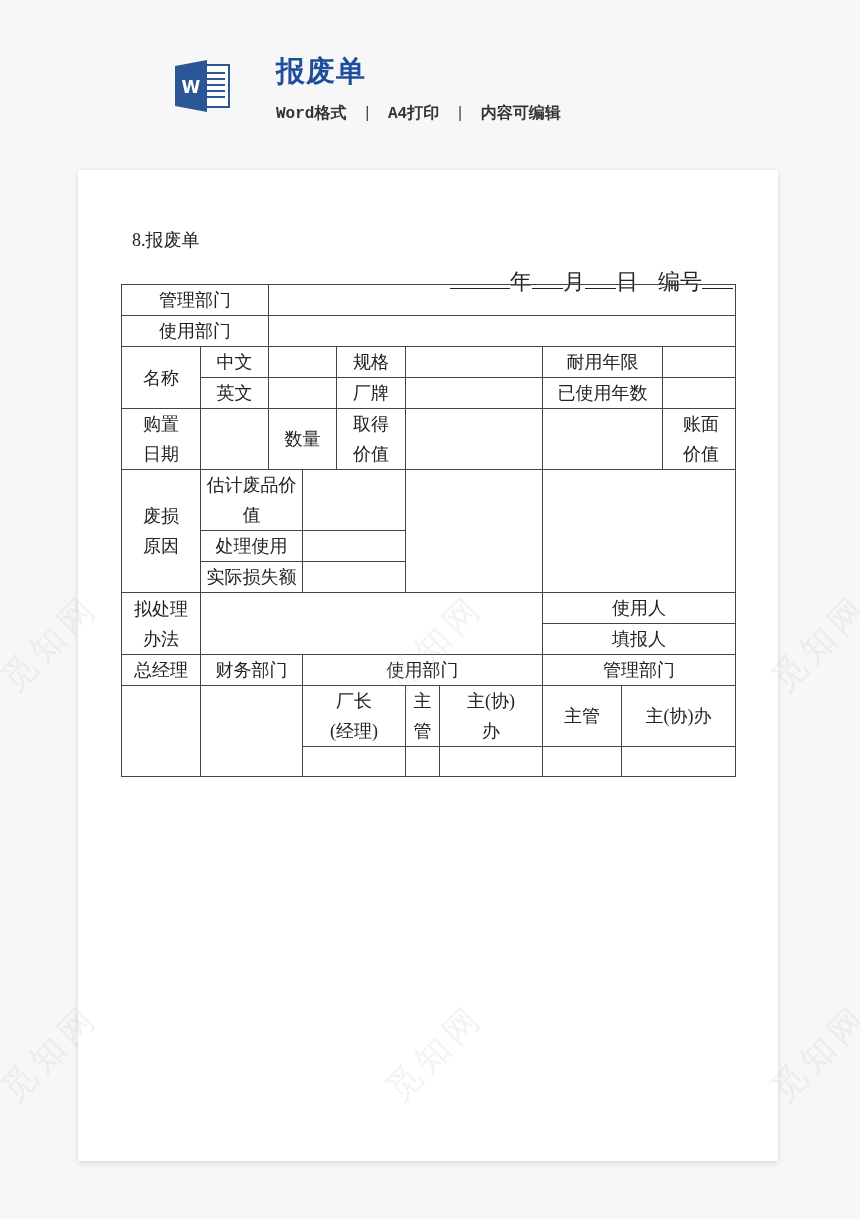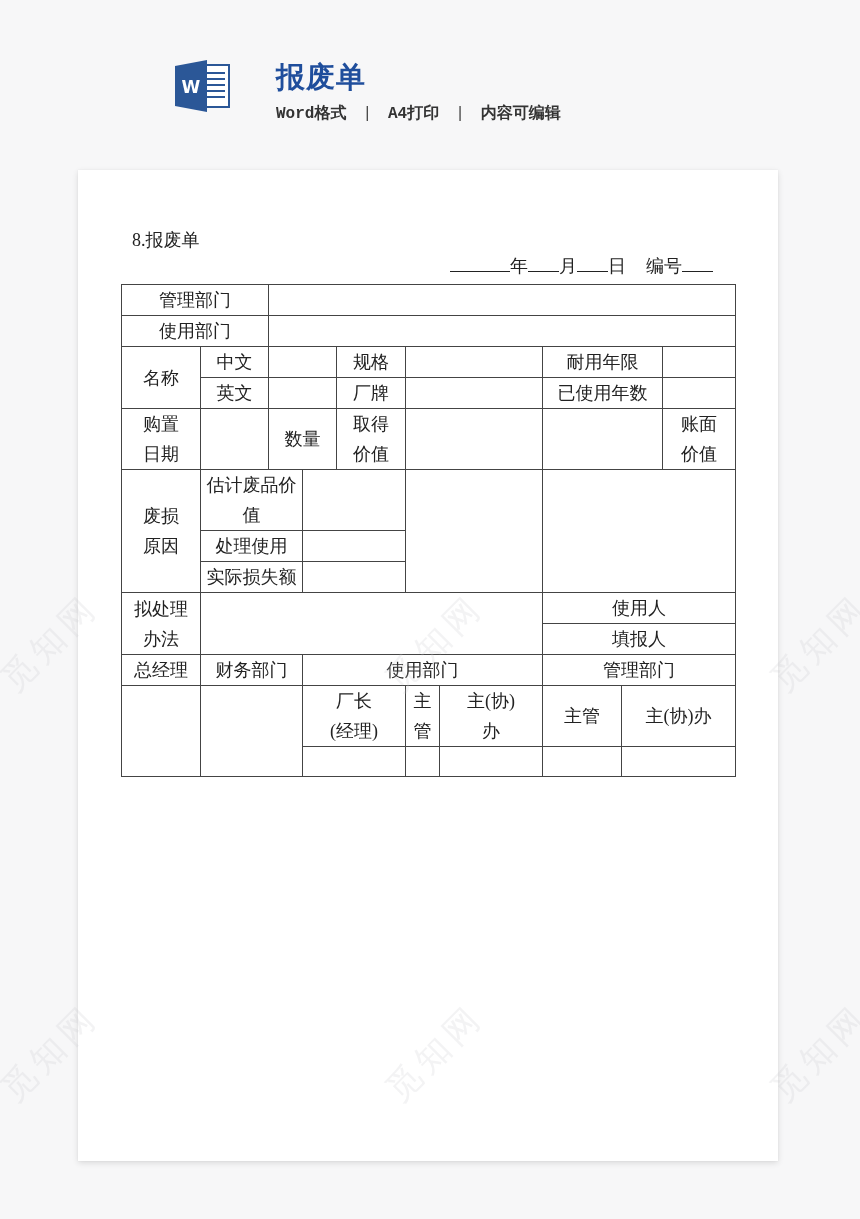--- a/index.html
+++ b/index.html
@@ -7,39 +7,39 @@
     width:860px; height:1219px; position:relative; overflow:hidden;
     background:#f7f7f8;
     font-family:"Liberation Serif","DejaVu Serif",serif;
     color:#222;
   }
   .header { position:absolute; left:0; top:0; width:860px; height:150px; }
   .word-icon { position:absolute; left:175px; top:60px; width:56px; height:52px; }
   .doc-title {
     position:absolute; left:276px; top:52px;
     font-family:"DejaVu Sans","Liberation Sans",sans-serif;
-    font-weight:bold; font-size:29px; color:#1f4e9c; letter-spacing:1px;margin-top:6px;
+    font-weight:bold; font-size:29px; color:#1f4e9c; letter-spacing:1px;
   }
   .doc-tags {
     position:absolute; left:276px; top:103px;
     font-family:Liberation Mono, monospace;
     font-weight:bold; font-size:16px; color:#333; white-space:nowrap;
   }
   .doc-tags .sep { display:inline-block; margin:0 16px; font-weight:normal; color:#444; }
 
   .page {
     position:absolute; left:78px; top:170px; width:700px; height:991px;
     background:#fff;
     box-shadow:0 2px 6px rgba(0,0,0,0.12), 0 0 1px rgba(0,0,0,0.08);
   }
   .form-heading {
     position:absolute; left:132px; top:228px; font-size:18px; color:#222;
   }
   .date-line {
-    position:absolute; left:450px; top:253px; font-size:18px; color:#222; white-space:nowrap;
+    position:absolute; left:450px; top:267px; font-size:22px; color:#222; white-space:nowrap;
   }
   .blank { display:inline-block; border-bottom:1px solid #222; height:18px; vertical-align:baseline; }
   .b6 { width:60px; } .b3 { width:31px; }
 
   table.form {
     position:absolute; left:121px; top:284px; width:614px;
     border-collapse:collapse; table-layout:fixed;
     font-size:18px; color:#222;
   }
   table.form td {
@@ -133,21 +133,21 @@
           <div>日期</div>
         </td>
     <td></td>
     <td colspan="2">数量</td>
     <td>
           <div>取得</div>
           <div>价值</div>
         </td>
     <td colspan="2"></td>
     <td colspan="2"></td>
-    <td style="">
+    <td style="text-align:right;padding-right:16px">
           <div>账面</div>
           <div>价值</div>
         </td>
   </tr>
 
   <tr style="height:30px">
     <td rowspan="3">
           <div>废损</div>
           <div>原因</div>
         </td>

